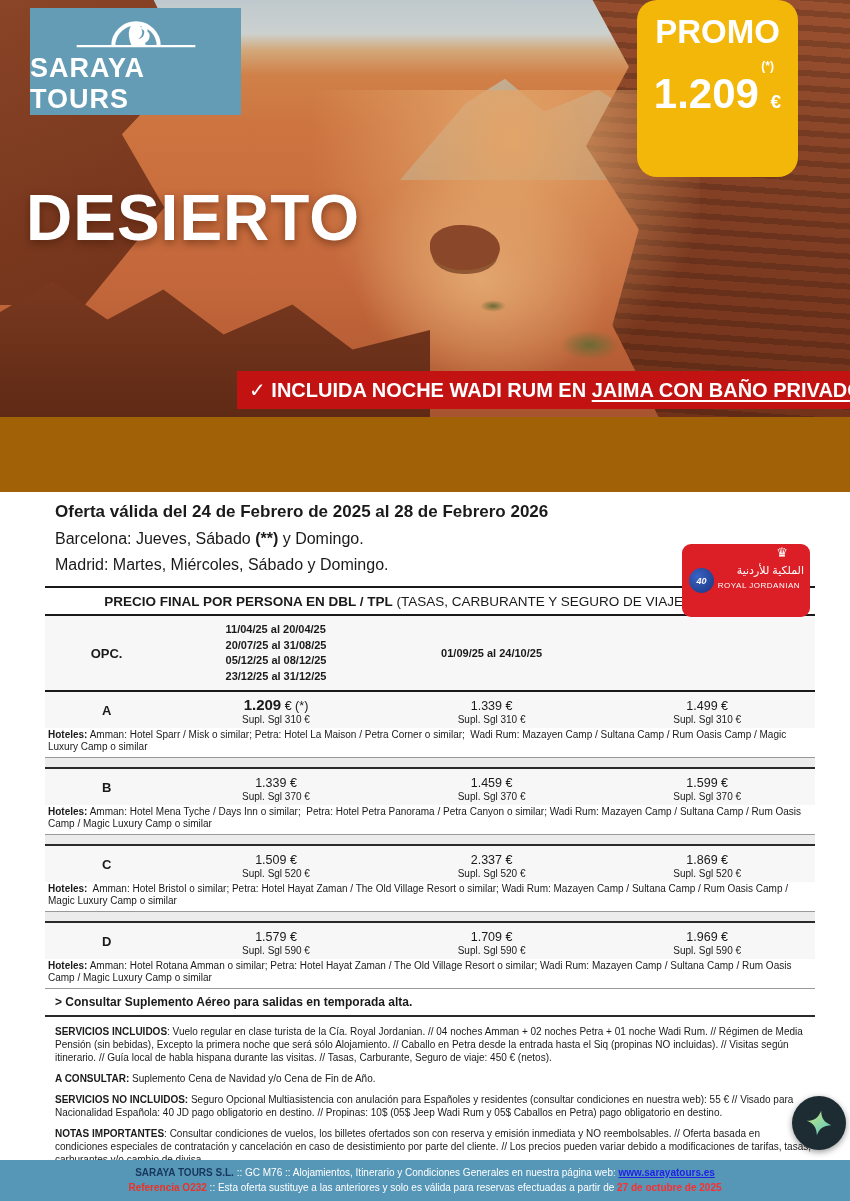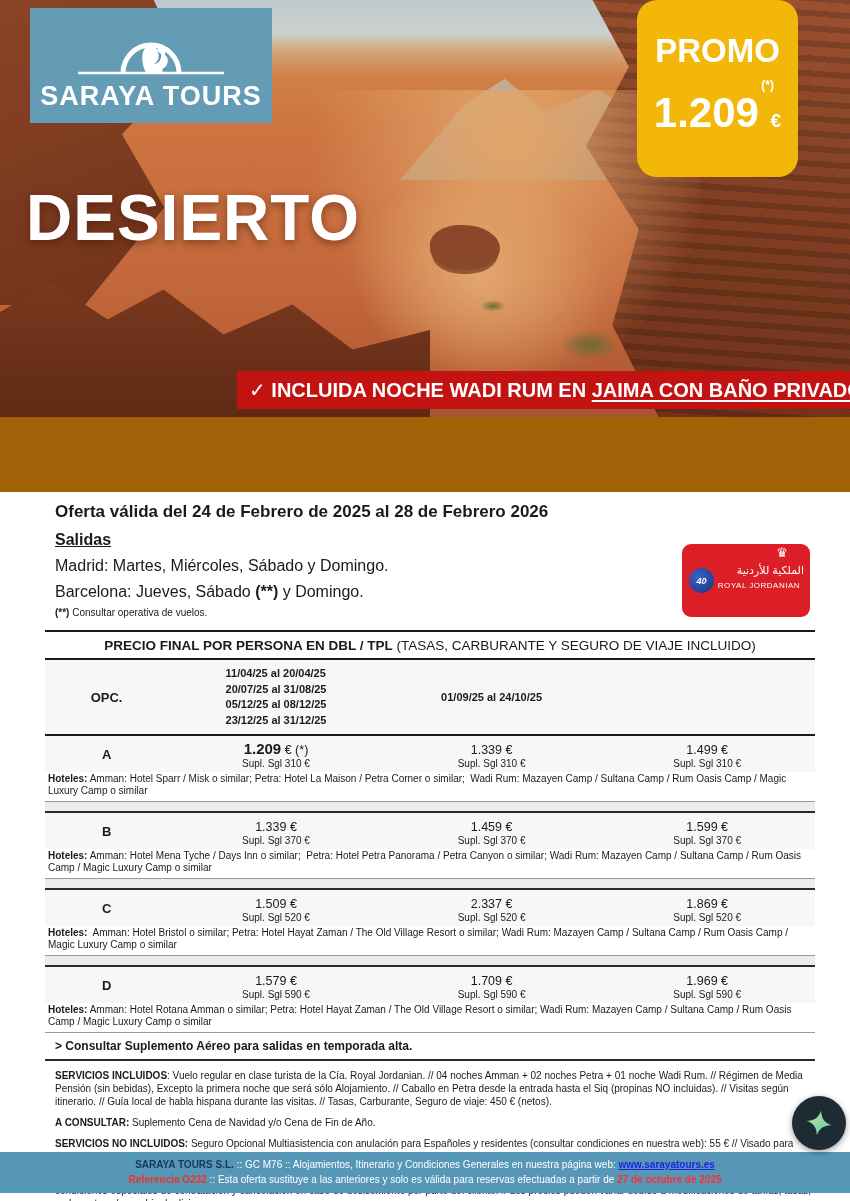--- a/index.html
+++ b/index.html
@@ -12,26 +12,26 @@
   .mtn{position:absolute;left:400px;top:70px;width:300px;height:110px;background:linear-gradient(165deg,#cbb79d,#b0capsize 60%,#a98f72);background:linear-gradient(165deg,#cbb79d,#a98f72);clip-path:polygon(0 100%,22% 30%,35% 8%,48% 38%,66% 18%,82% 45%,100% 100%);opacity:.95;}
   .cliff-right{position:absolute;right:0;top:0;width:330px;height:417px;background:linear-gradient(190deg,#9a5130,#7e3c22 55%,#6f3018);clip-path:polygon(22% 0,100% 0,100% 100%,42% 100%,28% 78%,36% 55%,20% 35%,33% 16%);}
   .cliff-right:after{content:"";position:absolute;inset:0;background:repeating-linear-gradient(4deg,rgba(0,0,0,.16) 0 6px,transparent 6px 15px);}
   .rock-left-top{position:absolute;left:0;top:0;width:265px;height:305px;background:linear-gradient(160deg,#8a4427,#6e3119);clip-path:polygon(0 0,58% 0,70% 22%,46% 44%,62% 68%,32% 100%,0 100%);}
   .rock-left-bottom{position:absolute;left:0;bottom:0;width:430px;height:150px;background:linear-gradient(180deg,#7c3a20,#5f2a15);clip-path:polygon(0 30%,12% 10%,25% 35%,38% 15%,52% 45%,68% 25%,82% 55%,100% 42%,100% 100%,0 100%);}
   .rock-mid{position:absolute;left:430px;top:225px;width:70px;height:45px;background:#8a4729;border-radius:45% 55% 50% 50%;box-shadow:0 6px 0 -2px rgba(90,40,15,.6);}
   .sand-glow{position:absolute;left:280px;top:90px;width:420px;height:330px;background:radial-gradient(ellipse at 55% 15%,#e2a469 0%,rgba(226,164,105,0) 62%);}
   .track{position:absolute;left:330px;top:150px;width:300px;height:260px;background:radial-gradient(ellipse at 50% 50%,rgba(232,178,120,.75) 0%,rgba(232,178,120,0) 60%);transform:rotate(18deg);}
   .shrub{position:absolute;width:26px;height:12px;background:radial-gradient(ellipse,#6b6b35 0%,rgba(107,107,53,0) 70%);}
   
-  .logo-box{position:absolute;left:30px;top:8px;width:242px;height:103px;background:#659CB5;display:flex;flex-direction:column;align-items:center;justify-content:center;padding-top:12px;}
+  .logo-box{position:absolute;left:30px;top:8px;width:211px;height:103px;background:#659CB5;display:flex;flex-direction:column;align-items:center;justify-content:center;padding-top:4px;}
   .logo-brand{color:#fff;font-size:27px;font-weight:bold;letter-spacing:1px;margin-top:2px;}
   .days{position:absolute;left:24px;top:124px;color:#fff;font-size:38px;font-weight:800;text-shadow:0 2px 5px rgba(60,20,0,.45);}
   .big-title{position:absolute;left:26px;top:184px;color:#fff;font-size:64px;font-weight:800;line-height:1.08;letter-spacing:1px;text-shadow:0 3px 8px rgba(60,20,0,.5);}
   
-  .promo{position:absolute;left:637px;top:0;width:161px;height:177px;background:#F3B70A;border-radius:20px;color:#fff;text-align:center;box-sizing:border-box;padding-top:32px;}
+  .promo{position:absolute;left:637px;top:0;width:161px;height:177px;background:#F3B70A;border-radius:20px;color:#fff;text-align:center;box-sizing:border-box;padding-top:13px;}
   .promo-label{font-size:33px;font-weight:800;}
   .promo-ast{font-size:12px;font-weight:bold;text-align:right;padding-right:24px;margin-top:8px;}
   .promo-price{font-size:42px;font-weight:800;line-height:1;}
   .promo-cur{font-size:19px;font-weight:bold;}
   .promo-sub{font-size:24px;font-weight:800;margin-top:6px;}
   
   .ribbon{position:absolute;left:237px;top:371px;width:613px;height:38px;background:#C31212;color:#fff;display:flex;align-items:center;box-sizing:border-box;padding-left:12px;font-size:20px;font-weight:800;white-space:pre;}
   .ribbon .u{text-decoration:underline;text-underline-offset:3px;}
   
   .banner{width:850px;height:75px;background:#a16207;color:#fff;text-align:center;font-weight:800;font-size:25px;line-height:1.3;box-sizing:border-box;padding-top:7px;white-space:pre-wrap;}
@@ -62,21 +62,21 @@
   .p-main b{font-size:15px;font-weight:800;}
   .p-supl{font-size:10px;margin-top:1px;}
   .hotels{font-size:10px;line-height:12px;padding:1px 3px 4px 3px;border-bottom:1px solid #999;white-space:pre-wrap;}
   .hotels b{font-weight:bold;}
   .sep{height:9px;background:#ececec;border-bottom:2px solid #2a2a2a;}
   .airnote{font-size:12px;font-weight:bold;padding:6px 0 6px 10px;border-bottom:2px solid #2a2a2a;}
   
   .para{font-size:10px;line-height:13px;margin:8px 0 0 10px;white-space:pre-wrap;}
   .para b{font-weight:bold;}
   
-  .footer{position:absolute;left:0;bottom:8px;width:850px;height:41px;background:#5697B8;text-align:center;font-size:10px;color:#fff;box-sizing:border-box;padding-top:7px;}
+  .footer{position:absolute;left:0;bottom:0;width:850px;height:41px;background:#5697B8;text-align:center;font-size:10px;color:#fff;box-sizing:border-box;padding-top:7px;}
   .footer .l2{margin-top:4px;}
   .f-company{color:#17365D;font-weight:bold;}
   .f-link{color:#1F1FE8;font-weight:bold;text-decoration:underline;}
   .f-red{color:#EF3125;font-weight:bold;}
   .f-date{color:#FF2D2D;font-weight:bold;}
   
   .assistant{position:absolute;left:792px;top:1096px;width:54px;height:54px;border-radius:50%;background:#1d2b33;display:flex;align-items:center;justify-content:center;box-shadow:0 2px 6px rgba(0,0,0,.4);cursor:pointer;}
 </style>
 </head>
 <body>
@@ -117,24 +117,22 @@
 </div>
 
 <div class="banner">
   <div>04 Nts Amman,  02 Nts Petra y 01 Nt Wadi Rum</div>
   <div>con Visitas Incluidas</div>
 </div>
 
 <div class="doc">
 
   <div class="validity">Oferta válida del 24 de Febrero de 2025 al 28 de Febrero 2026</div>
-  <div class="salidas">Salidas</div>
+  <div class="city-line"><span>Barcelona: Jueves, Sábado </span><b>(**)</b><span> y Domingo.</span></div>
   <div class="city-line">Madrid: Martes, Miércoles, Sábado y Domingo.</div>
-  <div class="city-line"><span>Barcelona: Jueves, Sábado </span><b>(**)</b><span> y Domingo.</span></div>
-  <div class="footnote"><b>(**)</b><span> Consultar operativa de vuelos.</span></div>
 
   <div class="rj-logo">
     <div class="rj-crown">♛</div>
     <div class="rj-arabic">الملكية للأردنية</div>
     <div class="rj-name">ROYAL JORDANIAN</div>
     <div class="rj-badge">40</div>
   </div>
 
   <hr class="divider">
 

